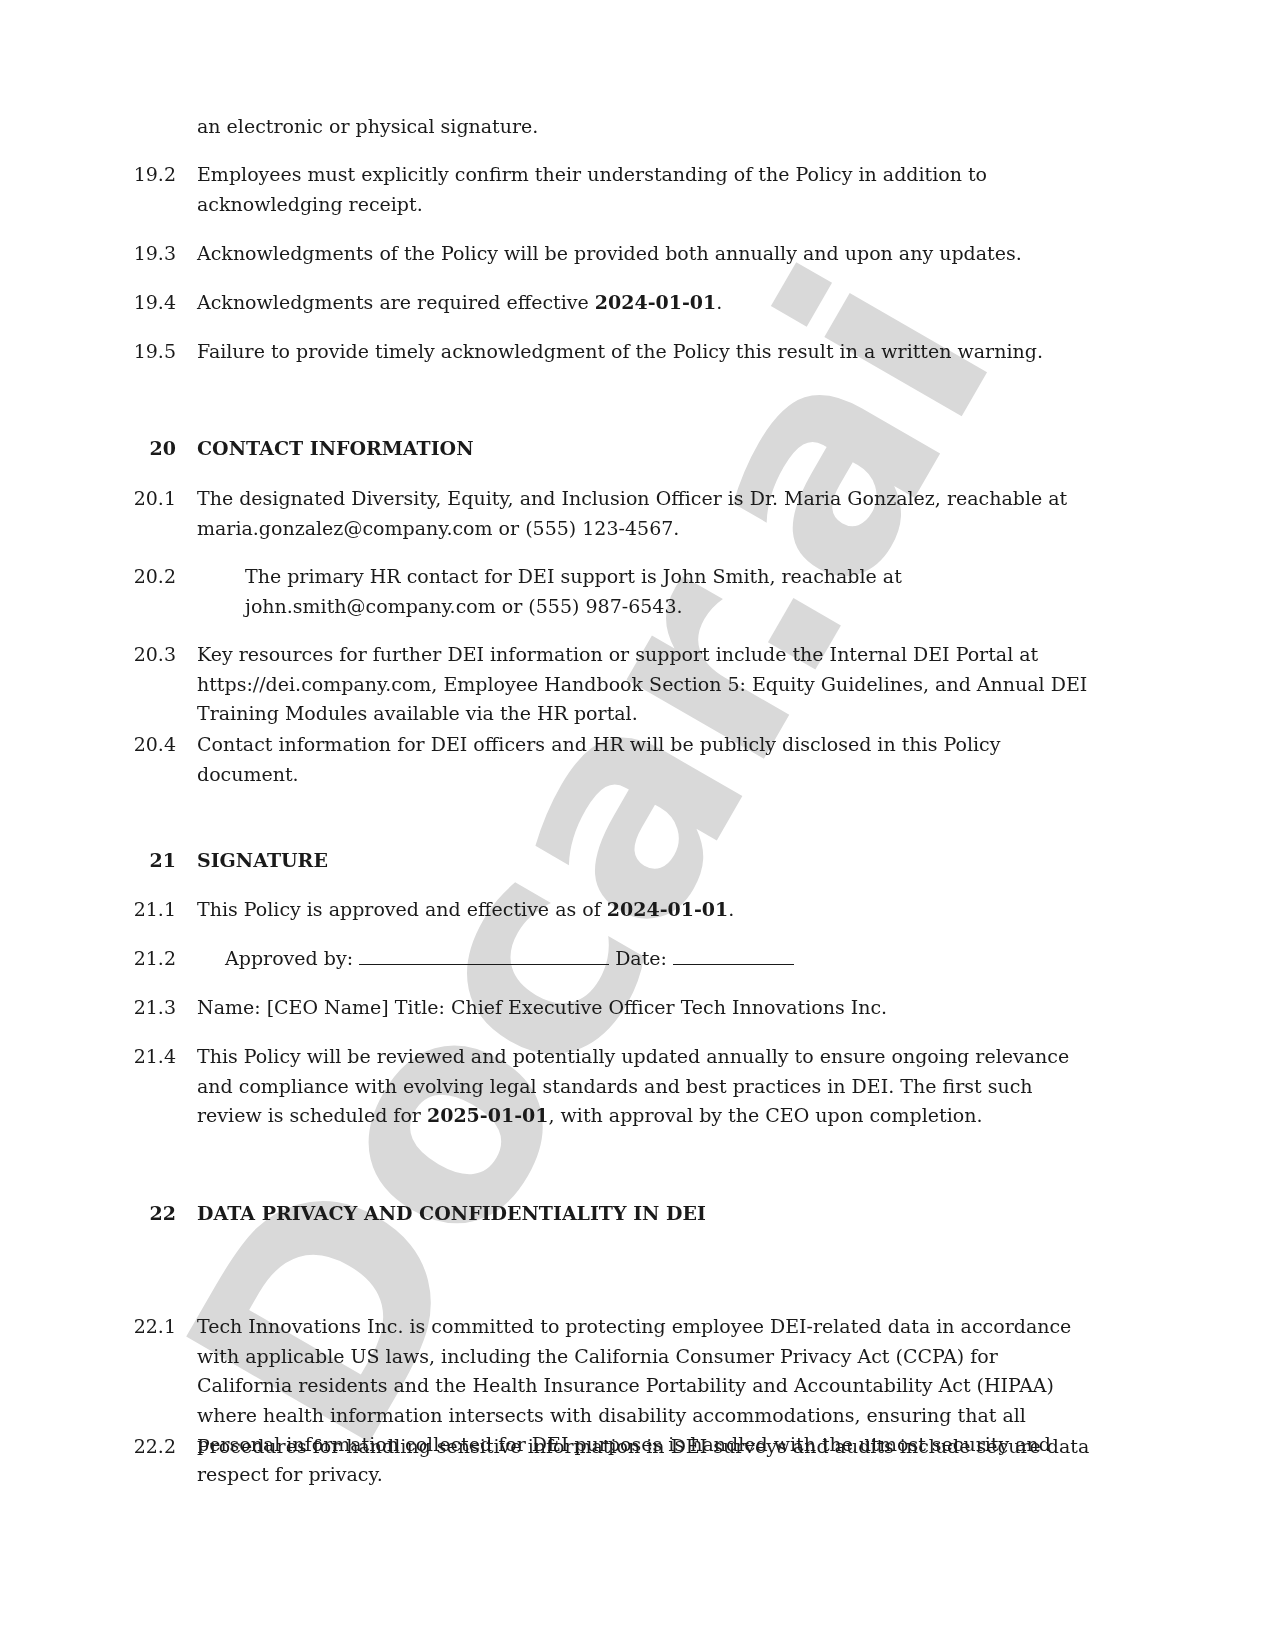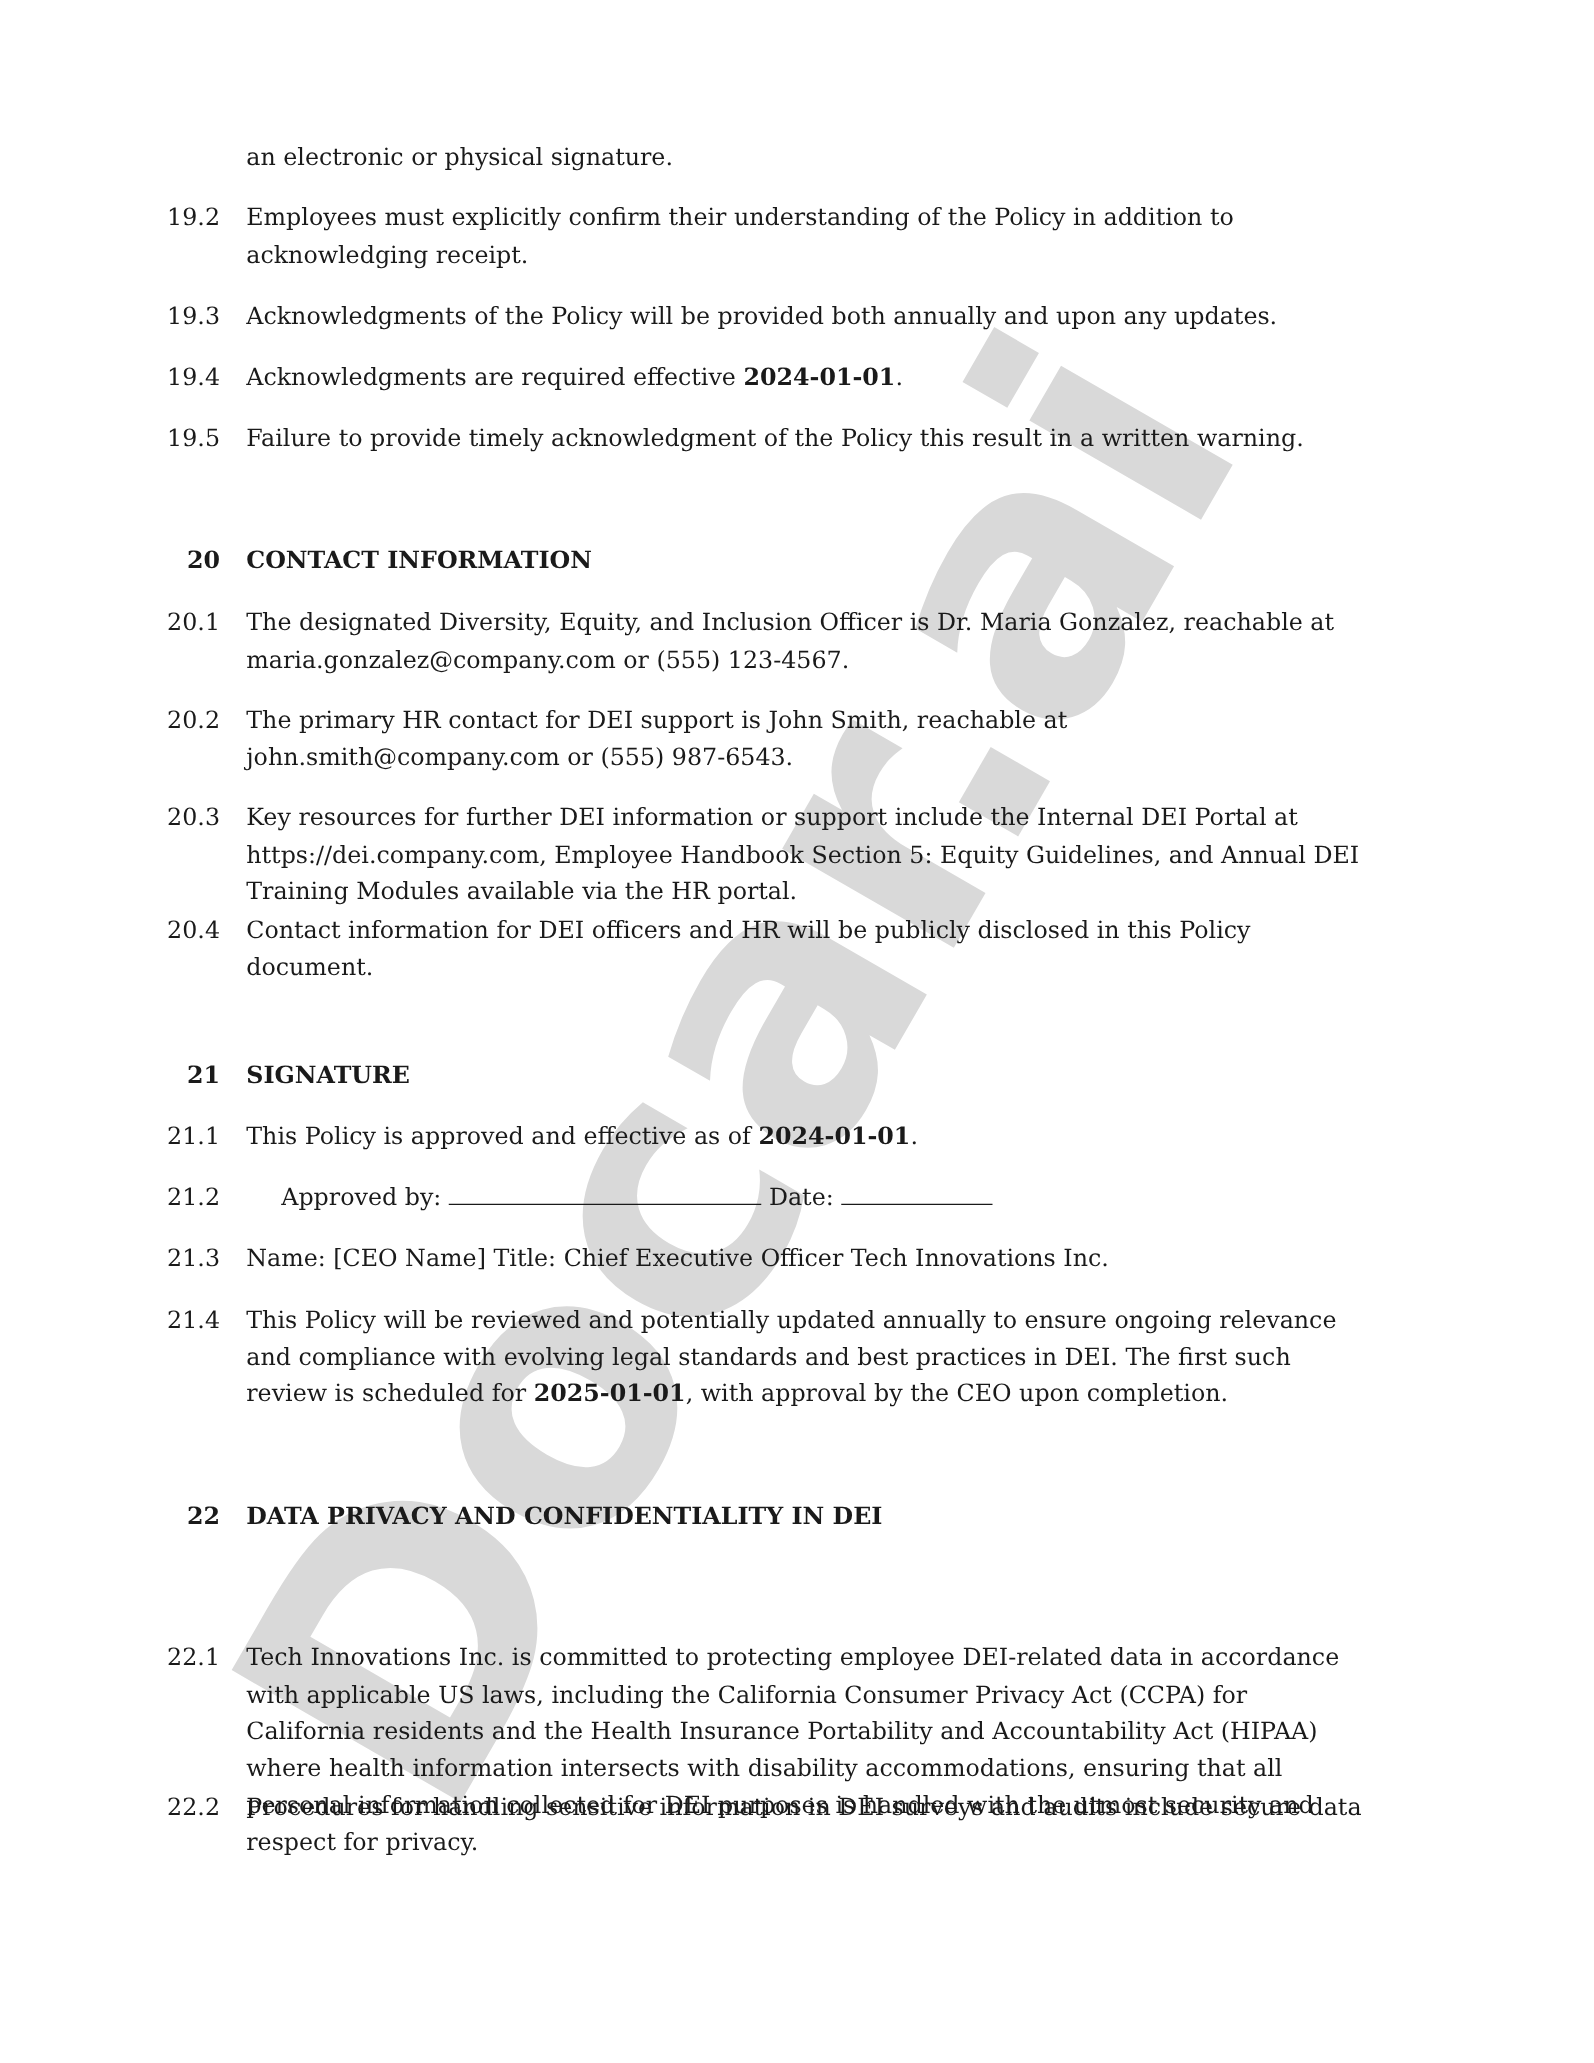--- a/index.html
+++ b/index.html
@@ -69,21 +69,21 @@
     <div class="row heading" style="top:434px;">
       <span class="num">20</span>
       <span class="txt">CONTACT INFORMATION</span>
     </div>
 
     <div class="row" style="top:484px;">
       <span class="num">20.1</span>
       <span class="txt">The designated Diversity, Equity, and Inclusion Officer is Dr. Maria Gonzalez, reachable at maria.gonzalez@company.com or (555) 123-4567.</span>
     </div>
 
-    <div class="row" style="top:562px;">
+    <div class="row" style="top:562px;gap:48px;">
       <span class="num">20.2</span>
       <span class="txt">The primary HR contact for DEI support is John Smith, reachable at john.smith@company.com or (555) 987-6543.</span>
     </div>
 
     <div class="row" style="top:640px;">
       <span class="num">20.3</span>
       <span class="txt">Key resources for further DEI information or support include the Internal DEI Portal at https://dei.company.com, Employee Handbook Section 5: Equity Guidelines, and Annual DEI Training Modules available via the HR portal.</span>
     </div>
 
     <div class="row" style="top:730px;">

